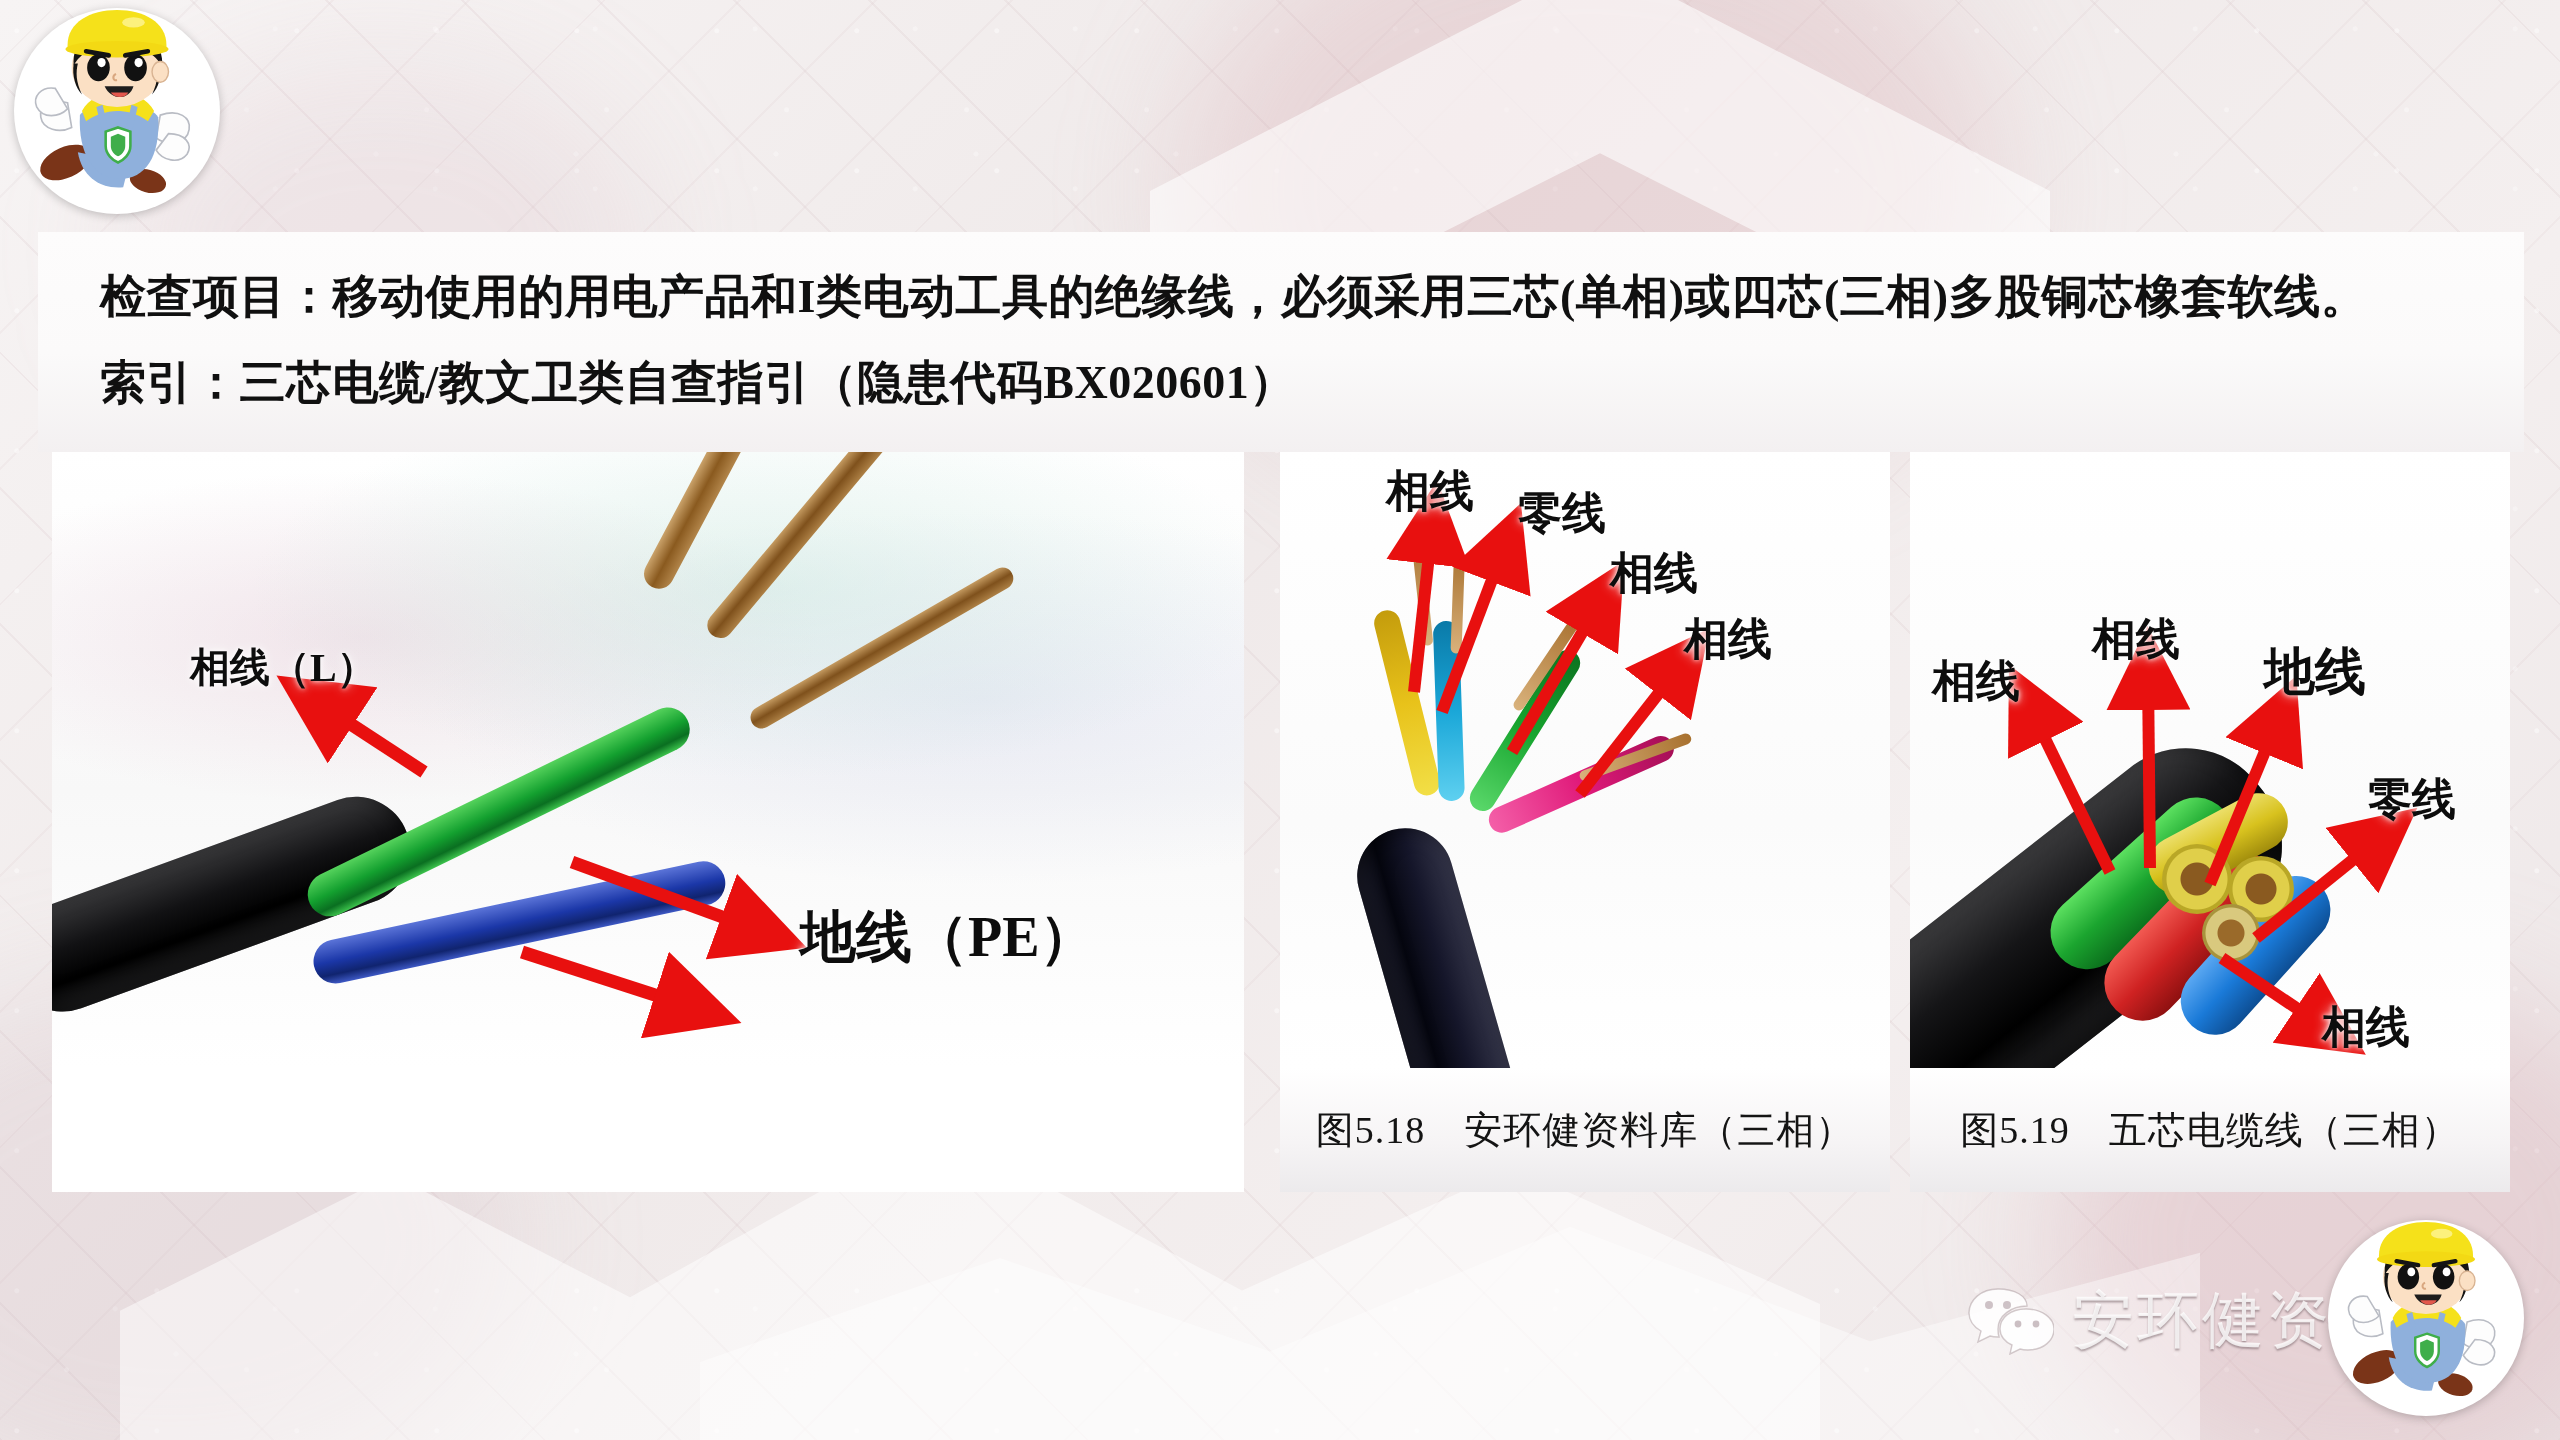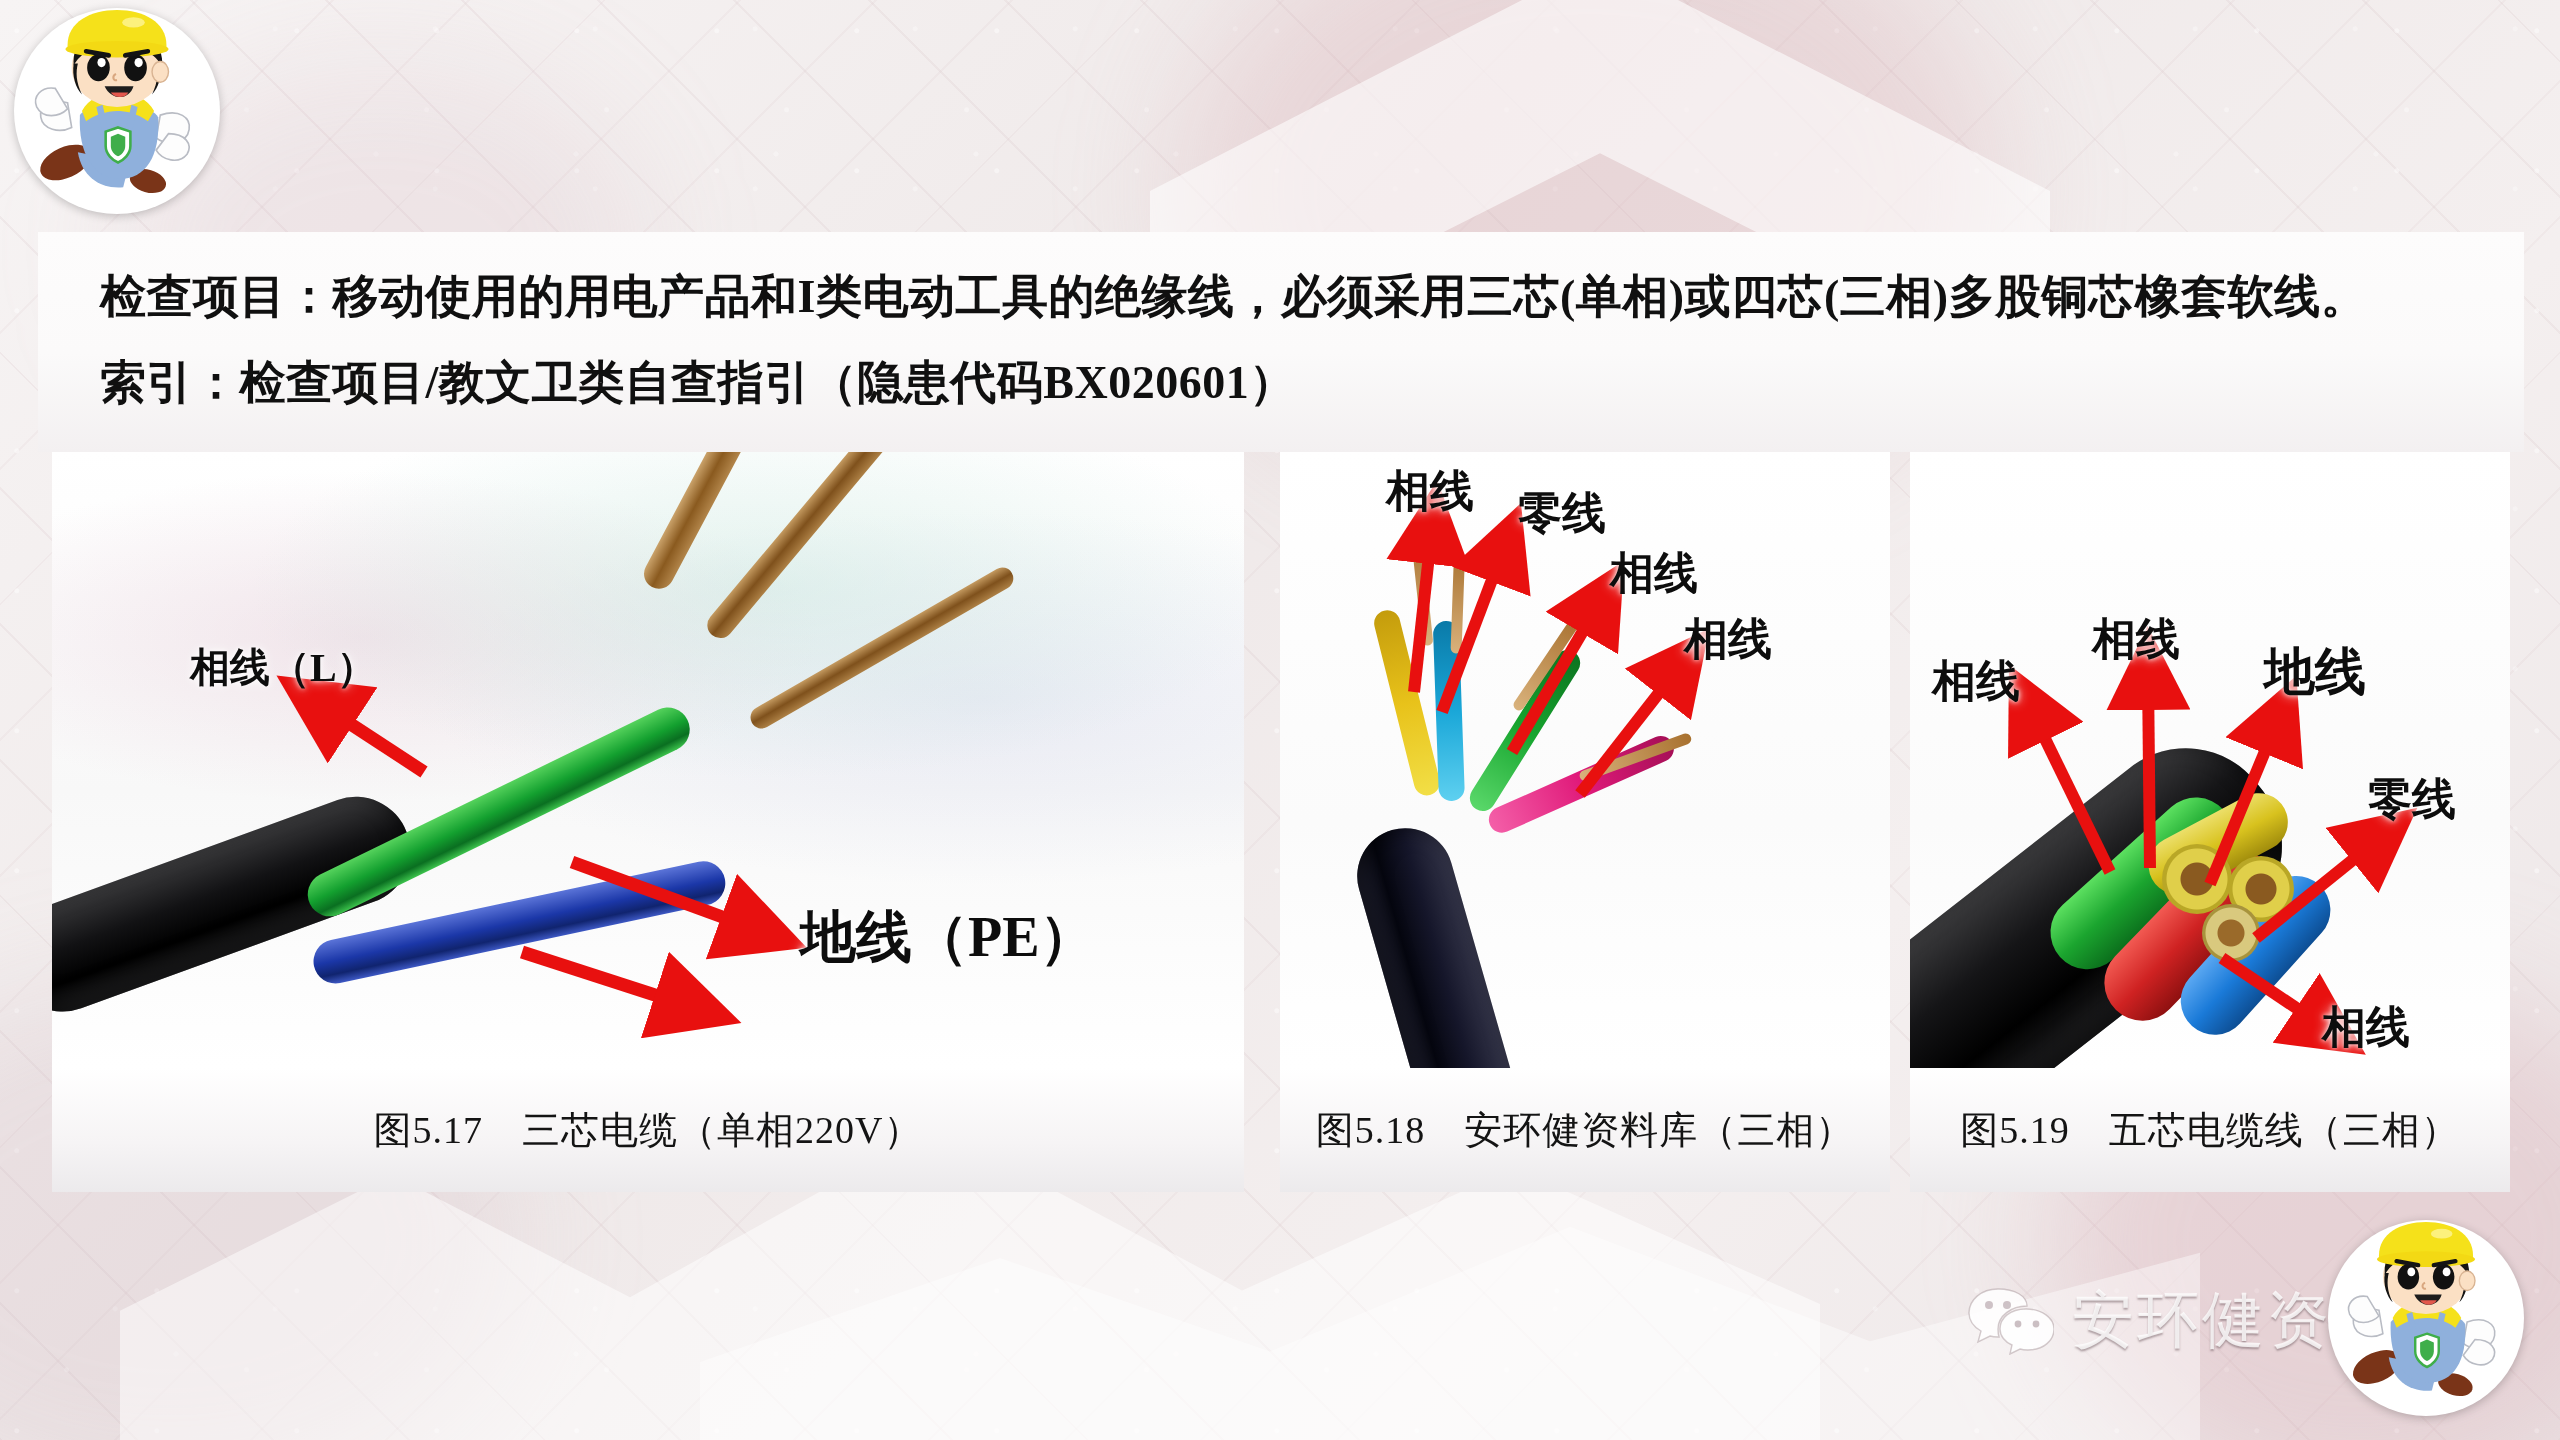--- a/index.html
+++ b/index.html
@@ -273,21 +273,21 @@
       <path d="M108 46 L130 42" stroke="#141414" stroke-width="4.5" stroke-linecap="round"></path>
 
       <path d="M99 64 C95 66 96 71 100 70" stroke="#d9a77f" stroke-width="2" fill="none"></path>
       <path d="M88 76 C94 90 112 90 116 76 Z" fill="#1d1d1d"></path>
       <path d="M94 82 C98 88 108 88 111 82 Z" fill="#e2574c"></path>
     </svg>
   </div>
 
   <div id="header-panel">
     <div class="hdr-line" id="hdr-line-1">检查项目：移动使用的用电产品和I类电动工具的绝缘线，必须采用三芯(单相)或四芯(三相)多股铜芯橡套软线。</div>
-    <div class="hdr-line" id="hdr-line-2">索引：检查项目/教文卫类自查指引（隐患代码BX020601）</div>
+    <div class="hdr-line" id="hdr-line-2">索引：三芯电缆/教文卫类自查指引（隐患代码BX020601）</div>
   </div>
 
   <div id="figures-row">
 
     <div class="figure-card" id="figure-1">
       <div class="fig-photo">
         <div class="photo-bg-f1"></div>
 
         <div class="sheath" style="left:-40px; top:470px; width:420px; height:108px; transform:rotate(-20deg);"></div>
 
@@ -314,21 +314,20 @@
             </marker>
           </defs>
           <line x1="372" y1="320" x2="268" y2="252" stroke="#e8100f" stroke-width="13" marker-end="url(#ah1)"></line>
           <line x1="520" y1="410" x2="706" y2="478" stroke="#e8100f" stroke-width="13" marker-end="url(#ah1)"></line>
           <line x1="470" y1="500" x2="640" y2="555" stroke="#e8100f" stroke-width="13" marker-end="url(#ah1)"></line>
         </svg>
 
         <div class="anno-label" style="left:138px; top:188px; font-size:40px;">相线（L）</div>
         <div class="anno-label" style="left:748px; top:448px; font-size:56px;">地线（PE）</div>
       </div>
-      <div class="fig-caption">图5.17　三芯电缆（单相220V）</div>
     </div>
 
     <div class="figure-card" id="figure-2">
       <div class="fig-photo">
         <div class="photo-bg-plain"></div>
 
         <div class="sheath" style="left:112px; top:330px; width:420px; height:96px; transform:rotate(74deg);
                     background:linear-gradient(180deg,#35364a 0%, #15162a 40%, #05060f 72%, #2a2b40 100%);"></div>
 
         <div class="wire" style="left:150px; top:330px; width:190px; height:26px; transform:rotate(-104deg);

